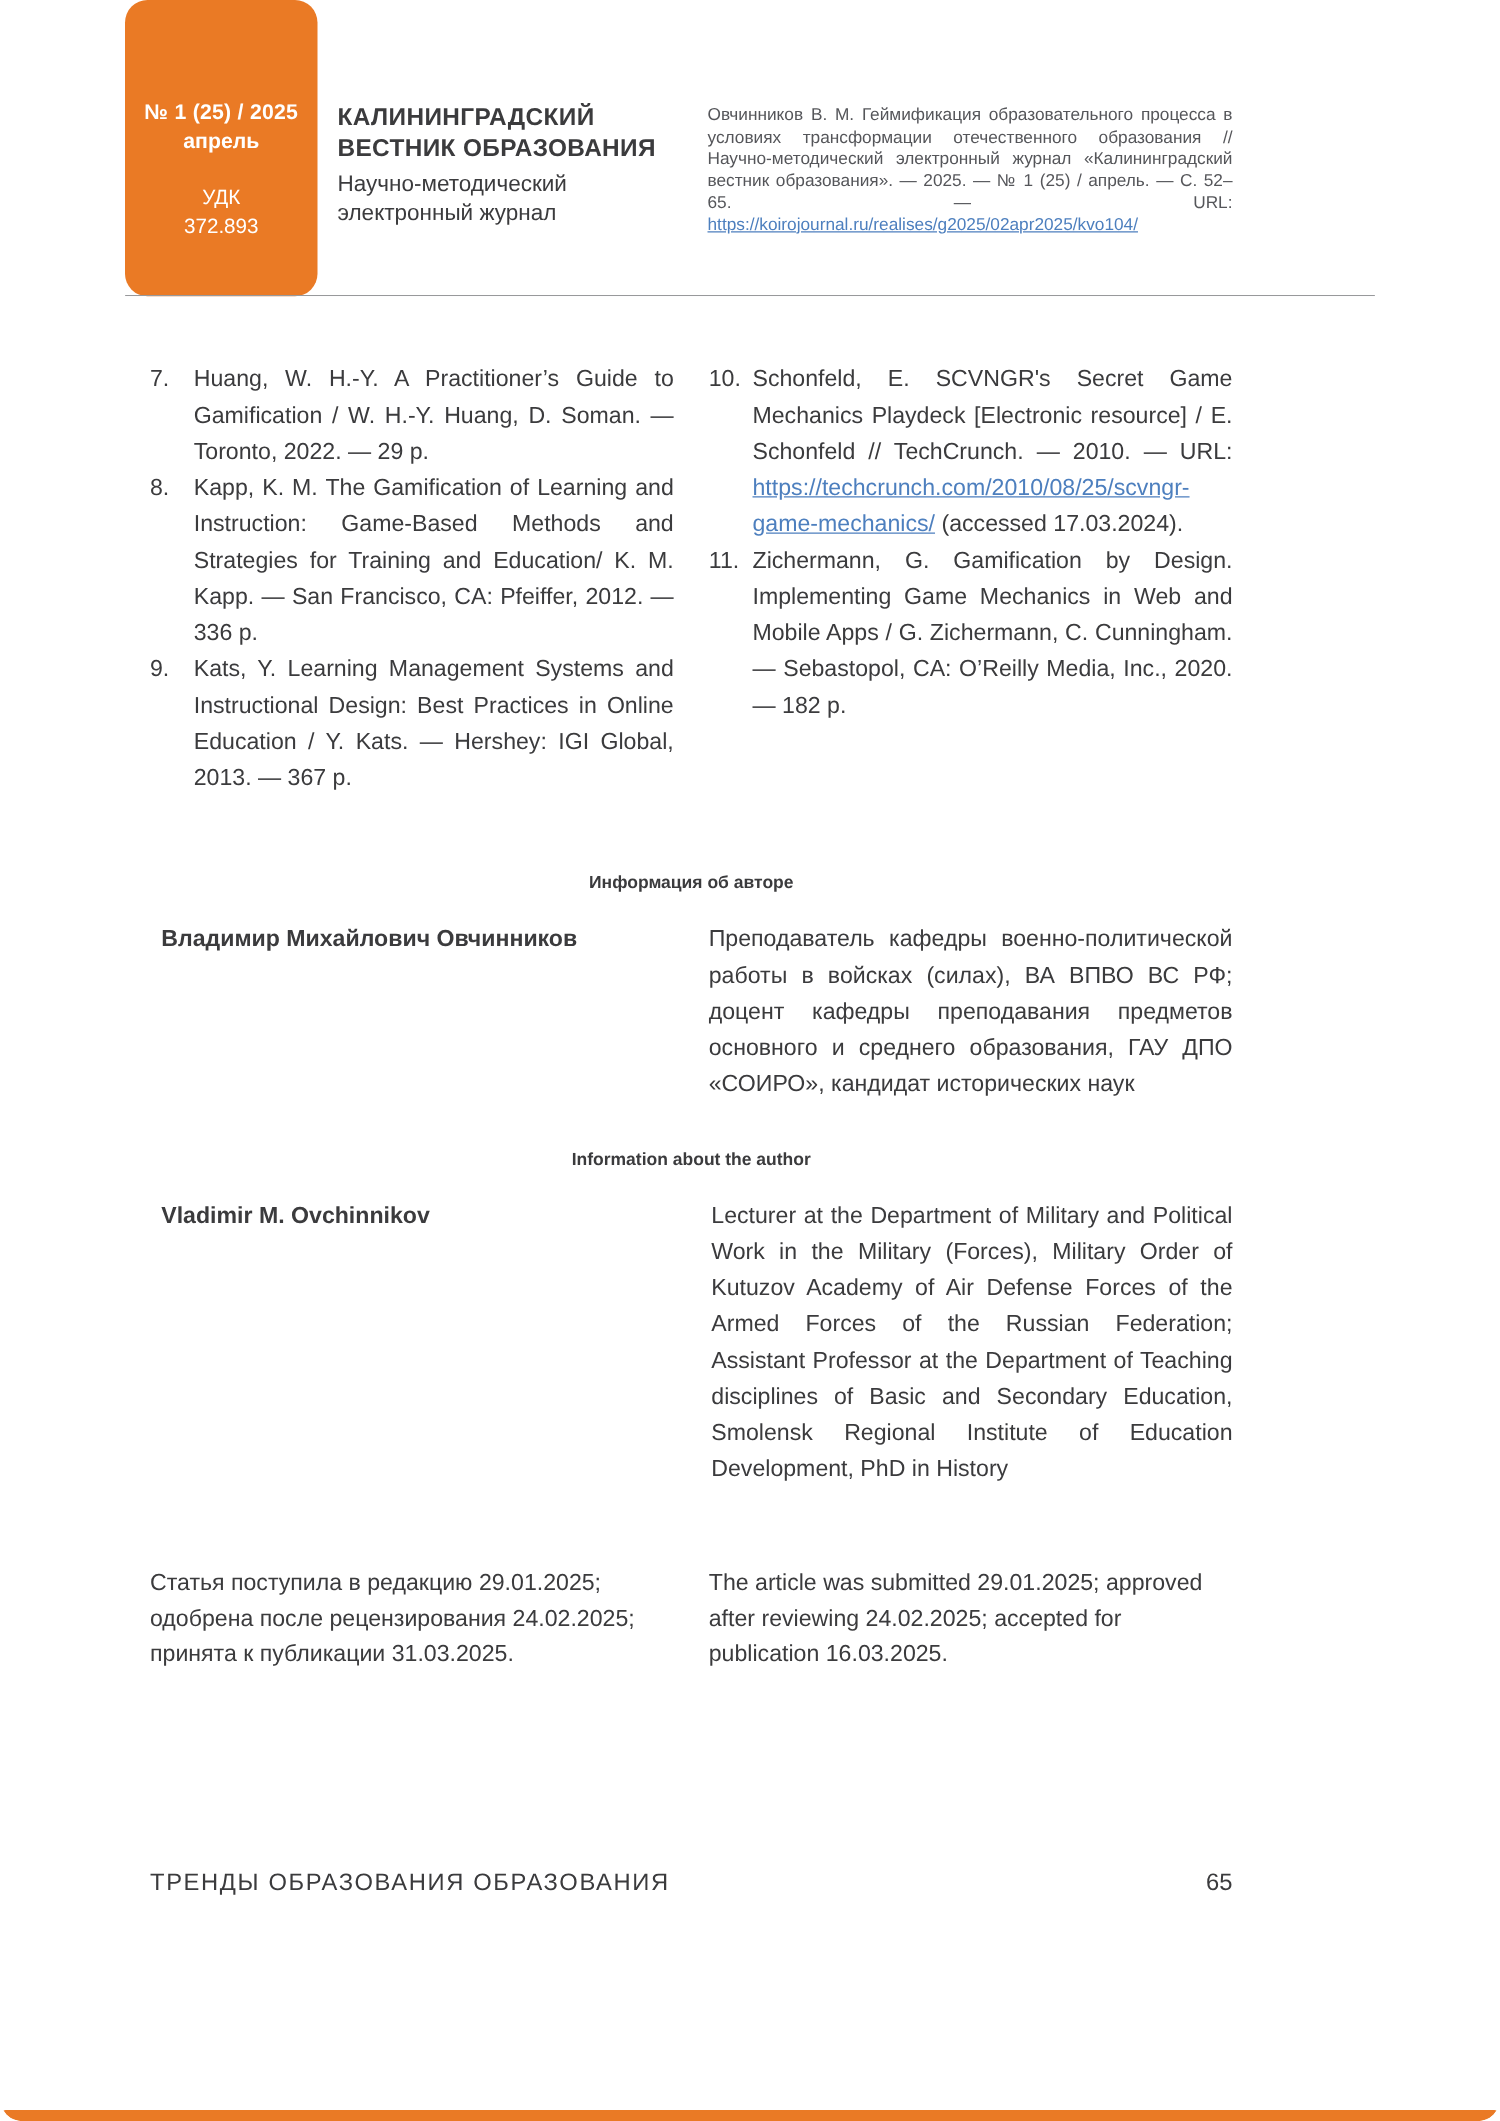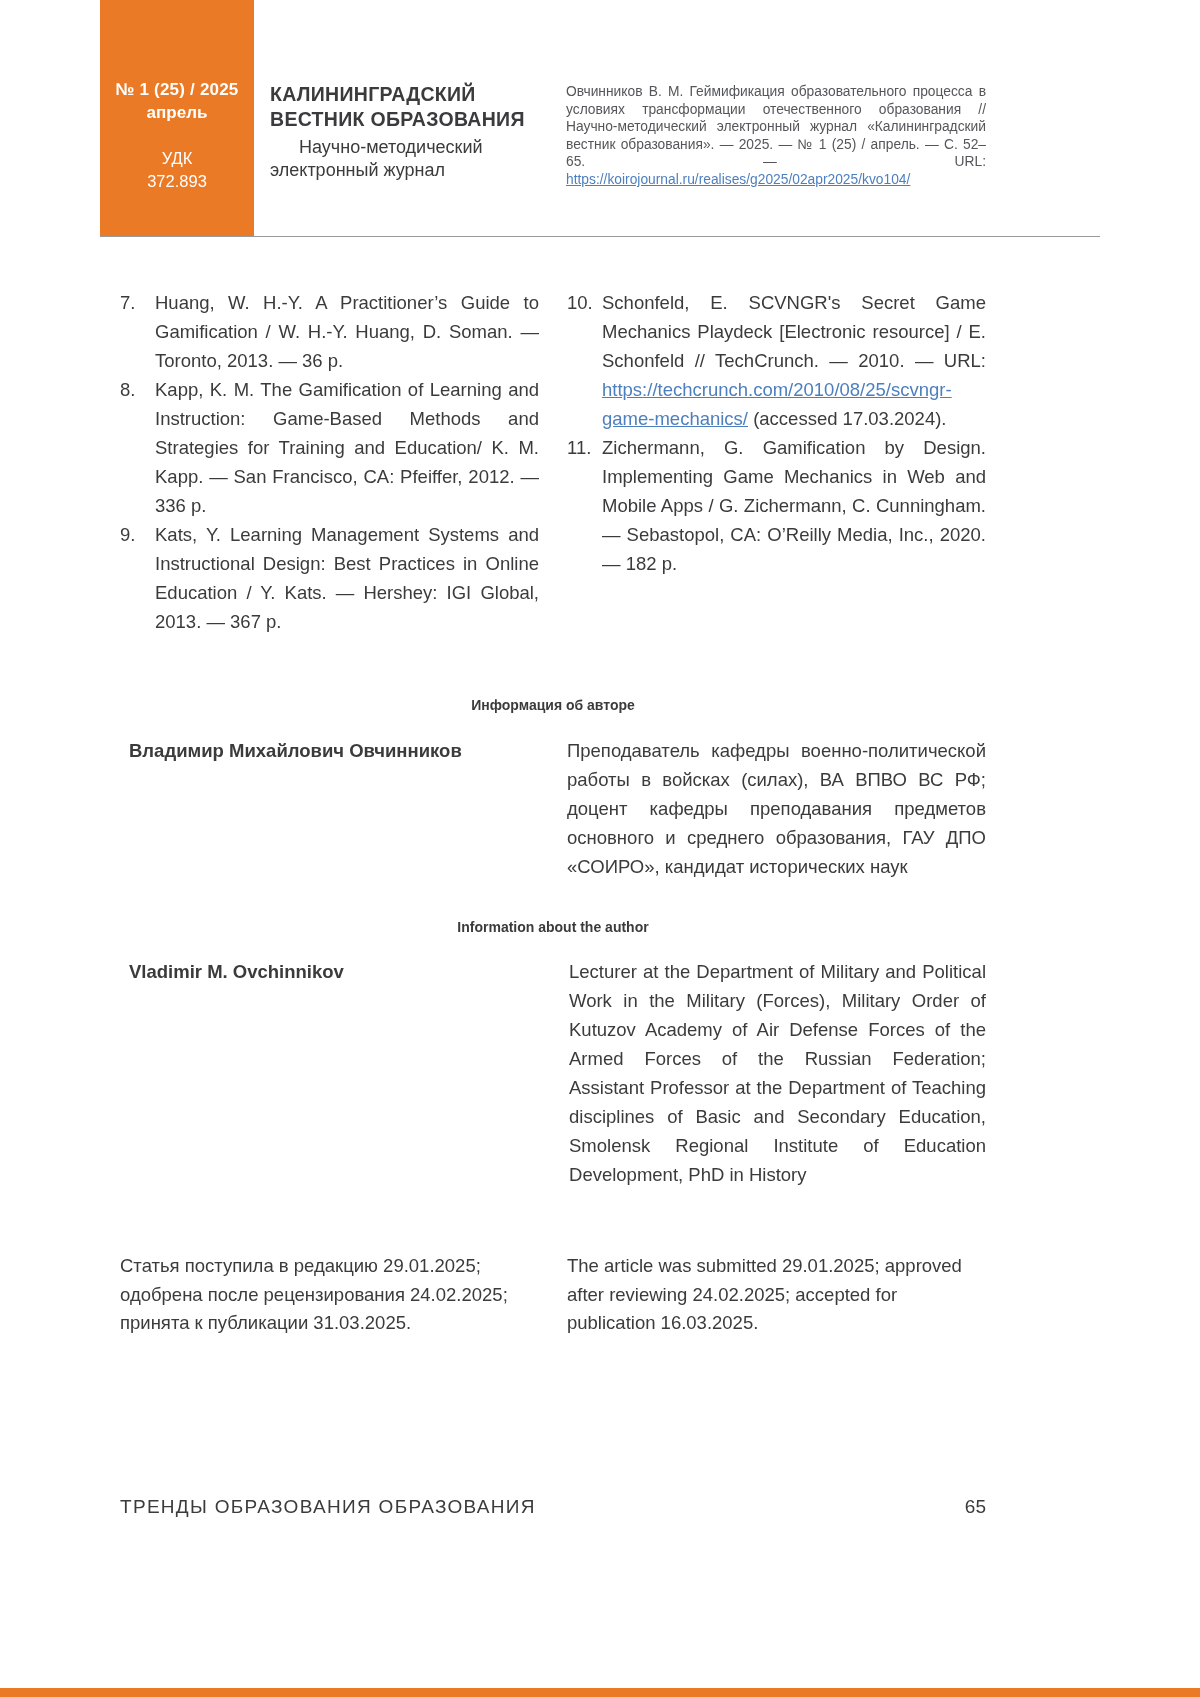--- a/index.html
+++ b/index.html
@@ -1,35 +1,35 @@
 <!DOCTYPE html>
 <html><head>
 <meta charset="utf-8">
 <style>
-  * { margin:0; padding:0; box-sizing:border-box; }
+  * { margin:0; padding:0; box-sizing:border-box;border-radius:18px; }
   html, body { background:#ffffff; }
   .page {
     position:relative; width:1200px; height:1697px; margin:0 auto;
     background:#ffffff; font-family:"Liberation Sans", sans-serif;
     color:#3b3b3d; overflow:hidden;
   }
 
   
   .issue-box {
     position:absolute; left:100px; top:0; width:154px; height:237px;
     background:#ea7a25; color:#ffffff; text-align:center; padding-top:80px;
   }
   .issue-box .issue { font-size:17px; font-weight:700; letter-spacing:.2px; }
   .issue-box .month { font-size:17px; font-weight:700; margin-top:3px; }
   .issue-box .udk   { margin-top:24px; font-size:16.5px; line-height:23px; }
 
   .journal-block { position:absolute; left:270px; top:82px; }
   .journal-title { font-size:19.5px; font-weight:700; line-height:25px; letter-spacing:.3px; }
   .journal-sub   { font-size:18px; line-height:23px; }
-  .journal-sub.first { margin-top:4px;margin-left:29px; }
+  .journal-sub.first { margin-top:4px; }
 
   .citation {
     position:absolute; left:566px; top:83px; width:420px;
     font-size:13.8px; line-height:17.6px; text-align:justify; color:#55565a;
   }
   .link { color:#4d7fbe; text-decoration:underline; cursor:pointer; }
 
   .header-rule { position:absolute; left:100px; top:236px; width:1000px; border-top:1px solid #98999b; }
 
   
@@ -95,21 +95,21 @@
   </div>
 
   <p class="citation"><span>Овчинников В. М. Геймификация образовательного процесса в условиях трансформации отечественного образования // Научно-методический электронный журнал «Калининградский вестник образования». — 2025. — № 1 (25) / апрель. — С. 52–65. — URL: </span><a class="link">https://koirojournal.ru/realises/g2025/02apr2025/kvo104/</a></p>
 
   <div class="header-rule"></div>
 
   <div class="refs">
     <div class="col">
       <div class="ref-item">
         <span class="ref-num">7.</span>
-        <span class="ref-text">Huang, W. H.-Y. A Practitioner’s Guide to Gamification / W. H.-Y. Huang, D. Soman. — Toronto, 2013. — 36 p.</span>
+        <span class="ref-text">Huang, W. H.-Y. A Practitioner’s Guide to Gamification / W. H.-Y. Huang, D. Soman. — Toronto, 2022. — 29 p.</span>
       </div>
       <div class="ref-item">
         <span class="ref-num">8.</span>
         <span class="ref-text">Kapp, K. M. The Gamification of Learning and Instruction: Game-Based Methods and Strategies for Training and Education/ K. M. Kapp. — San Francisco, CA: Pfeiffer, 2012. — 336 p.</span>
       </div>
       <div class="ref-item">
         <span class="ref-num">9.</span>
         <span class="ref-text">Kats, Y. Learning Management Systems and Instructional Design: Best Practices in Online Education / Y. Kats. — Hershey: IGI Global, 2013. — 367 p.</span>
       </div>
     </div>

